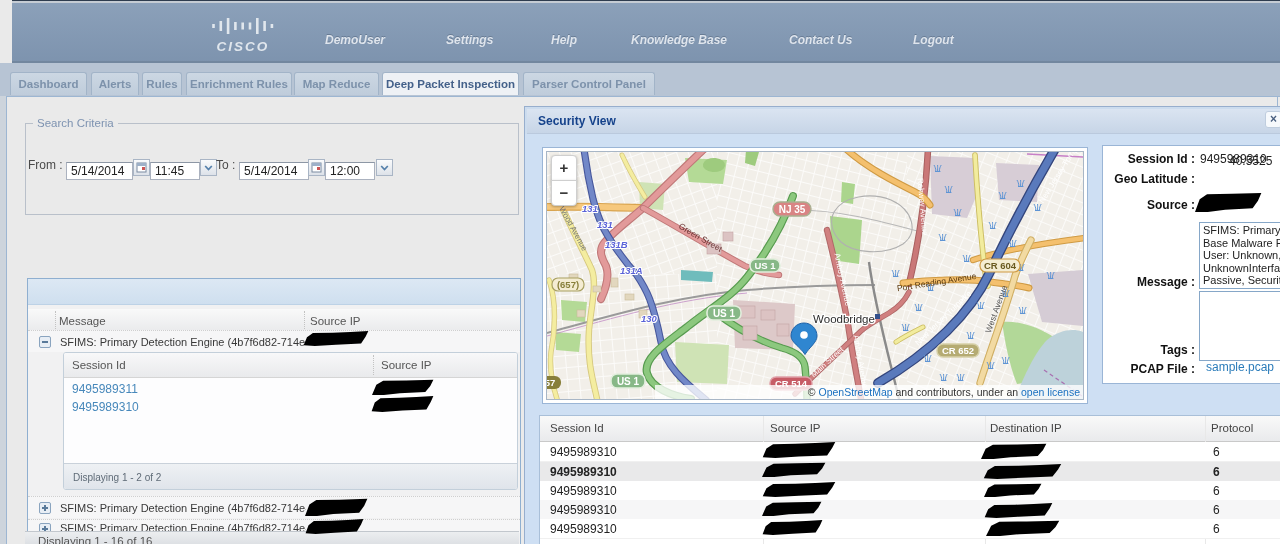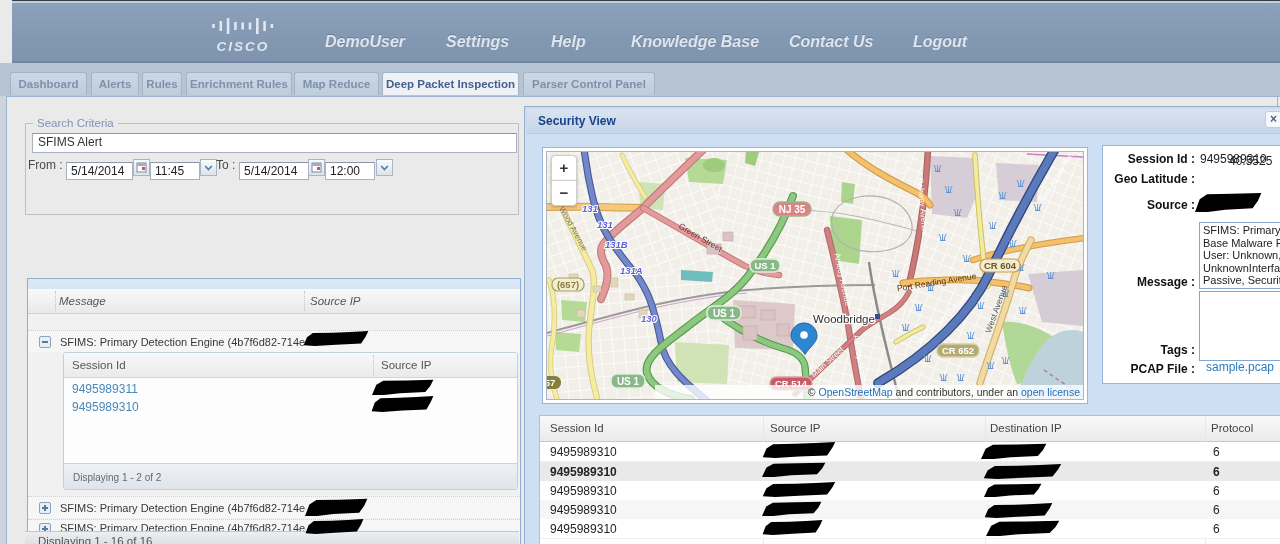--- a/index.html
+++ b/index.html
@@ -3,21 +3,21 @@
 <meta charset="utf-8">
 <style>
 html,body{margin:0;padding:0;}
 #app{position:relative;width:1280px;height:544px;overflow:hidden;background:#eaeaea;font-family:"Liberation Sans",sans-serif;}
 .abs{position:absolute;}
 
 #hdr{left:12px;top:0;width:1280px;height:63px;background:linear-gradient(#8ca1ba,#7d93ae);font-style:italic;}
 #hdr .l1{left:0;top:0;width:1280px;height:1px;background:#2e3c4e;}
 #hdr .l2{left:0;top:1px;width:1280px;height:2px;background:#c5ccd4;}
 #hdr .l3{left:0;top:61px;width:1280px;height:2px;background:#72879f;}
-.menu{top:33px;height:15px;font-size:16px;font-weight:bold;color:#dfe5ed;text-shadow:0 -1px 0 rgba(40,55,75,.3);white-space:nowrap;}
+.menu{top:33px;height:15px;font-size:12px;font-weight:bold;color:#dfe5ed;text-shadow:0 -1px 0 rgba(40,55,75,.3);white-space:nowrap;}
 
 #tabbar{left:0;top:63px;width:1280px;height:33px;background:#b7c4d4;}
 .tab{top:9px;height:22px;line-height:23px;border:1px solid #a2b4c8;border-bottom:none;border-radius:3px 3px 0 0;background:linear-gradient(#ccd7e3,#bfccdb);color:#7d92ab;font-size:11.5px;font-weight:bold;text-align:center;}
 .tab.on{background:#eef1f5;color:#44618a;}
 
 #content{left:0;top:96px;width:1280px;height:448px;background:#eaeaea;}
 #content .topline{left:0;top:0;width:1280px;height:1px;background:#9db6d2;}
 #content .leftstrip{left:0;top:0;width:6px;height:448px;background:#cdd4dc;}
 #content .leftline{left:6px;top:0;width:1px;height:448px;background:#9db6d2;}
 #content .rightline{left:1277px;top:0;width:1px;height:448px;background:#9db6d2;}
@@ -27,21 +27,21 @@
 #q{left:32px;top:133px;width:478px;height:16px;background:#fff;border:1px solid #abb2bf;border-top-color:#8d97a5;font-size:12px;color:#333;padding:1px 0 1px 5px;}
 .lbl{font-size:12px;color:#4a4a4a;}
 .din{background:#fff;border:1px solid #abb2bf;border-top-color:#8d97a5;font-size:12px;color:#222;height:16px;line-height:17px;padding-left:4px;}
 .trig{width:15px;height:15px;background:linear-gradient(#fafbfc,#dde2e9);border:1px solid #a9b5c5;}
 
 #tb1{left:25px;top:247px;width:492px;height:24px;background:linear-gradient(#e9edf1,#dee3e9);border-top:1px solid #d2d7dd;border-bottom:1px solid #c4cbd3;}
 #tb1 span{position:absolute;top:6px;font-size:11.5px;color:#414141;}
 
 #gp{left:27px;top:278px;width:492px;height:266px;border:1px solid #8fafd0;background:#f1f1f2;}
 #gp .ptb{left:0;top:0;width:492px;height:25px;background:linear-gradient(#dce8f4,#cfdfef);border-bottom:1px solid #bdd2e6;}
-#gp .ghead{left:0;top:10px;width:492px;height:24px;background:linear-gradient(#f9f9f9,#e8e9eb);border-bottom:1px solid #d0d0d0;font-style:italic;}
+#gp .ghead{left:0;top:30px;width:492px;height:24px;background:linear-gradient(#f9f9f9,#e8e9eb);border-bottom:1px solid #d0d0d0;}
 #gp .ghead span{position:absolute;top:6px;font-size:11.5px;color:#555;}
 .dotv{border-left:1px dotted #c2c2c2;}
 .grow{left:0;width:492px;height:21px;background:#f6f6f7;border-top:1px dotted #cfcfcf;}
 .grow .txt{position:absolute;left:32px;top:4.5px;font-size:11px;color:#383838;white-space:nowrap;width:246px;overflow:hidden;}
 .eicon{position:absolute;left:11px;top:5px;width:10px;height:10px;background:#e8eef5;border:1px solid #8aa4bf;border-radius:2px;}
 .eicon:before{content:"";position:absolute;left:2px;top:4px;width:6px;height:1.5px;background:#5a7a9a;}
 .eicon.plus:after{content:"";position:absolute;left:4.2px;top:2px;width:1.5px;height:6px;background:#5a7a9a;}
 
 #ng{left:63px;top:352px;width:453px;height:136px;border:1px solid #c3cfda;border-radius:3px;background:#fdfdfe;overflow:hidden;}
 #ng .nhead{left:0;top:0;width:453px;height:24px;background:linear-gradient(#f8f8f9,#e9eaec);border-bottom:1px solid #d5d5d5;}
@@ -118,21 +118,20 @@
   </div>
 
   <div id="content" class="abs">
     <div class="topline abs"></div>
     <div class="leftstrip abs"></div>
     <div class="leftline abs"></div>
     <div class="rightline abs"></div>
   </div>
   <div id="fs" class="abs"></div>
   <span id="fs-legend" class="abs">Search Criteria</span>
-  <div id="q" class="abs">SFIMS Alert</div>
   <span class="lbl abs" style="left:28px;top:158px;">From :</span>
   <div class="din abs" style="left:66px;top:162px;width:61px;">5/14/2014</div>
   <div class="trig abs" style="left:133px;top:159px;">
     <svg width="15" height="15" viewBox="0 0 15 15">
         <rect x="3" y="3" width="9" height="9" fill="#fff" stroke="#7a8aa0"></rect>
         <rect x="3" y="3" width="9" height="3" fill="#9db0c8"></rect>
         <rect x="8" y="7" width="3" height="3" fill="#c55"></rect>
       </svg>
   </div>
   <div class="din abs" style="left:150px;top:162px;width:44px;">11:45</div>

